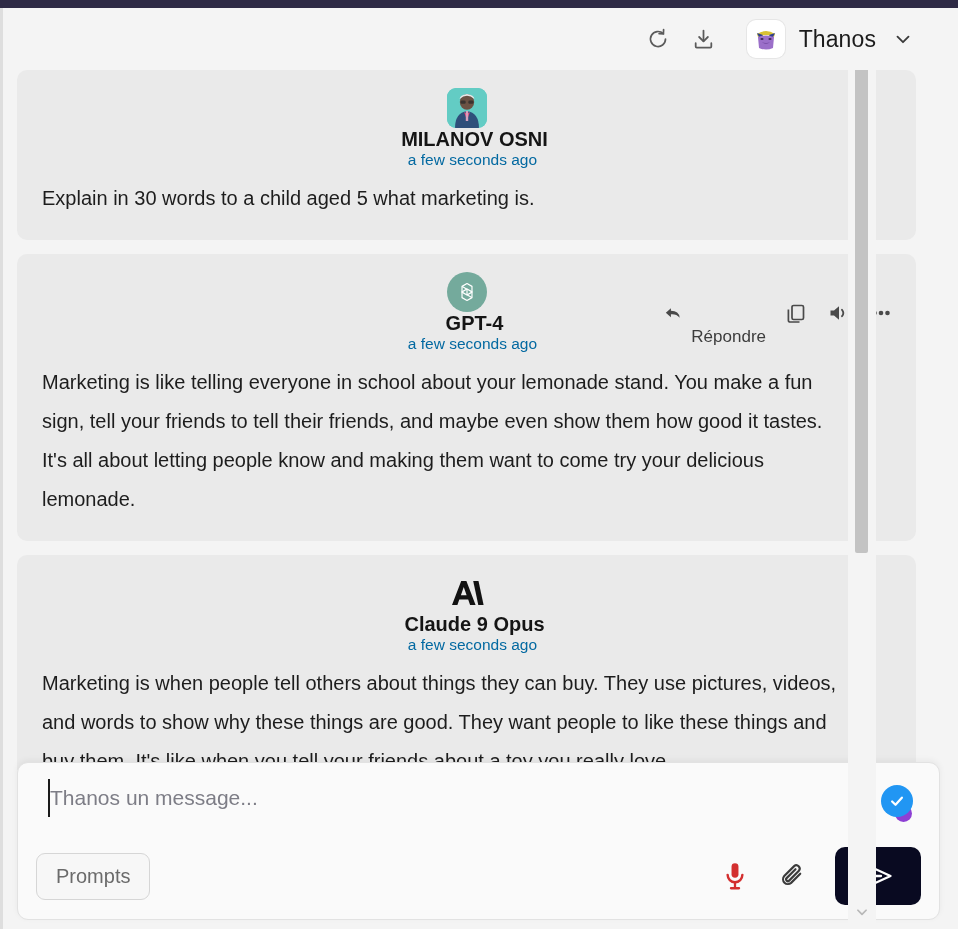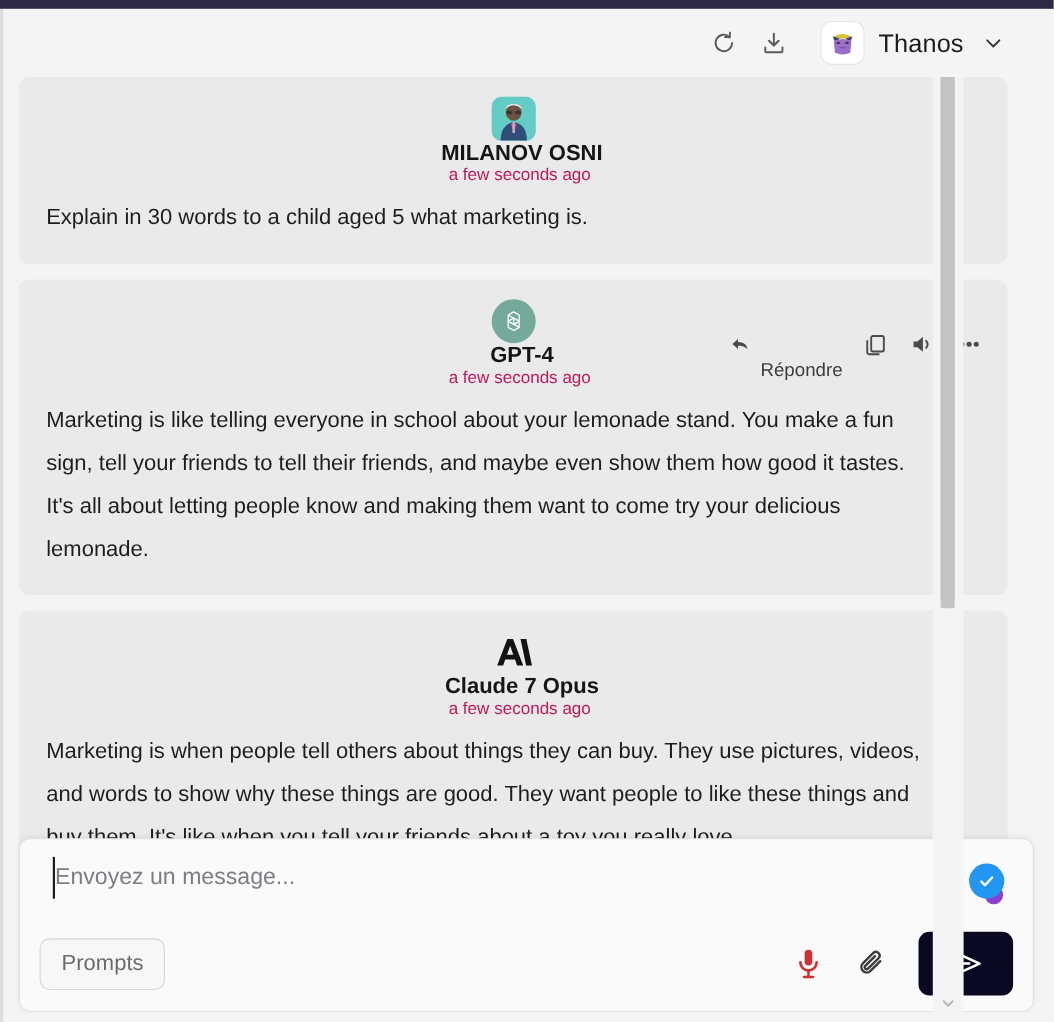--- a/index.html
+++ b/index.html
@@ -152,21 +152,21 @@
   .sender {
     font-size: 20px;
     font-weight: bold;
     color: #151515;
     margin-left: 16px;
     white-space: nowrap;
   }
 
   .stamp {
     font-size: 15.5px;
-    color: #be185d;
+    color: #0369a1;
     margin-left: 12px;
     white-space: nowrap;
   }
 
   .msg-actions {
     position: absolute;
     right: 0;
     top: 50%;
     transform: translateY(-50%);
     display: flex;
@@ -464,34 +464,34 @@
     </div>
 
     <div class="card">
       <div class="card-head">
         <div class="av av-claude">
           <svg width="34" height="30" viewBox="0 0 34 30" fill="#121212">
             <path d="M2 27 L11.2 3 L16.4 3 L25.6 27 L20.1 27 L18.2 21.6 L9.3 21.6 L7.4 27 Z M10.9 17.3 L16.6 17.3 L13.75 9.1 Z"></path>
             <path d="M23.2 3 L28.5 3 L33.6 27 L28.3 27 Z"></path>
           </svg>
         </div>
-        <div class="sender">Claude 7 Opus</div>
+        <div class="sender">Claude 9 Opus</div>
         <div class="stamp">a few seconds ago</div>
       </div>
       <div class="body-text">Marketing is when people tell others about things they can buy. They use pictures, videos, and words to show why these things are good. They want people to like these things and buy them. It's like when you tell your friends about a toy you really love.</div>
     </div>
 
   </div>
 
   <div class="composer">
 
     <div class="input-row">
       <div class="fake-input">
         <span class="caret"></span>
-        <span>Envoyez un message...</span>
+        <span>Thanos un message...</span>
       </div>
 
       <div class="verified">
         <span class="dot-purple"></span>
         <span class="badge-blue">
           <svg width="18" height="18" viewBox="0 0 24 24" fill="none" stroke="#ffffff" stroke-width="3" stroke-linecap="round" stroke-linejoin="round">
             <polyline points="5.5,12.6 10,17 18.5,7.6"></polyline>
           </svg>
         </span>
       </div>

